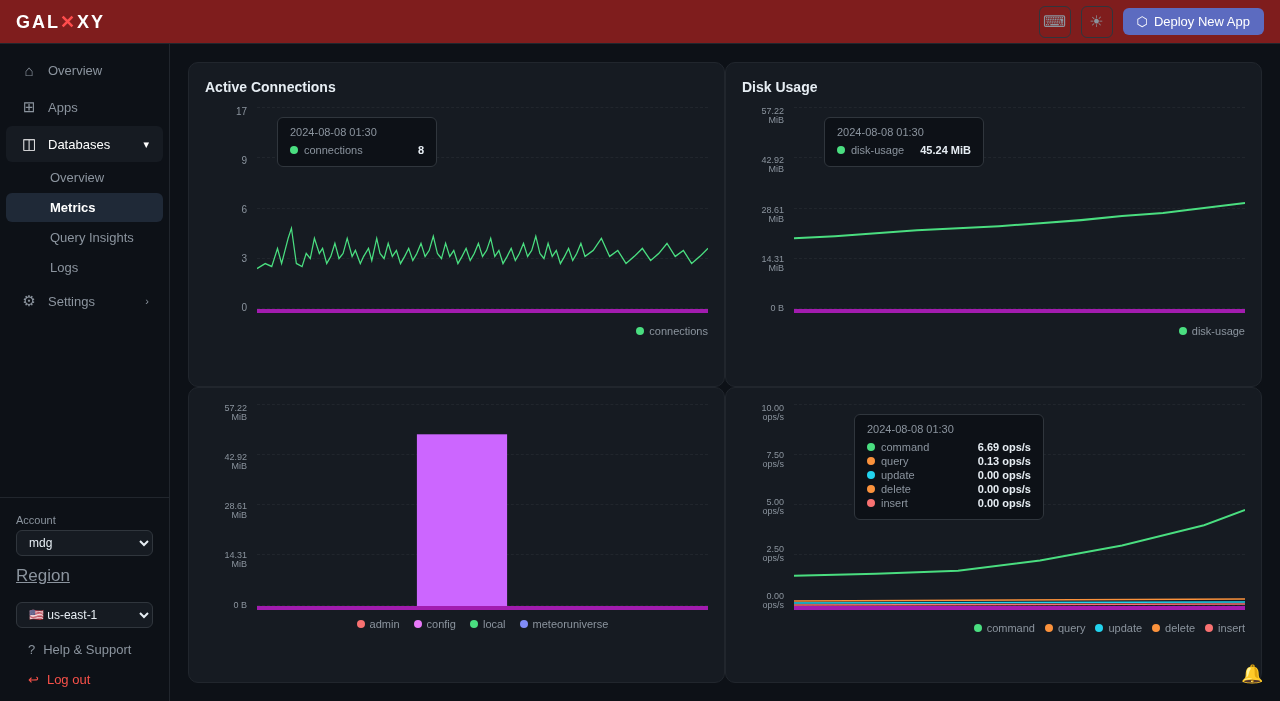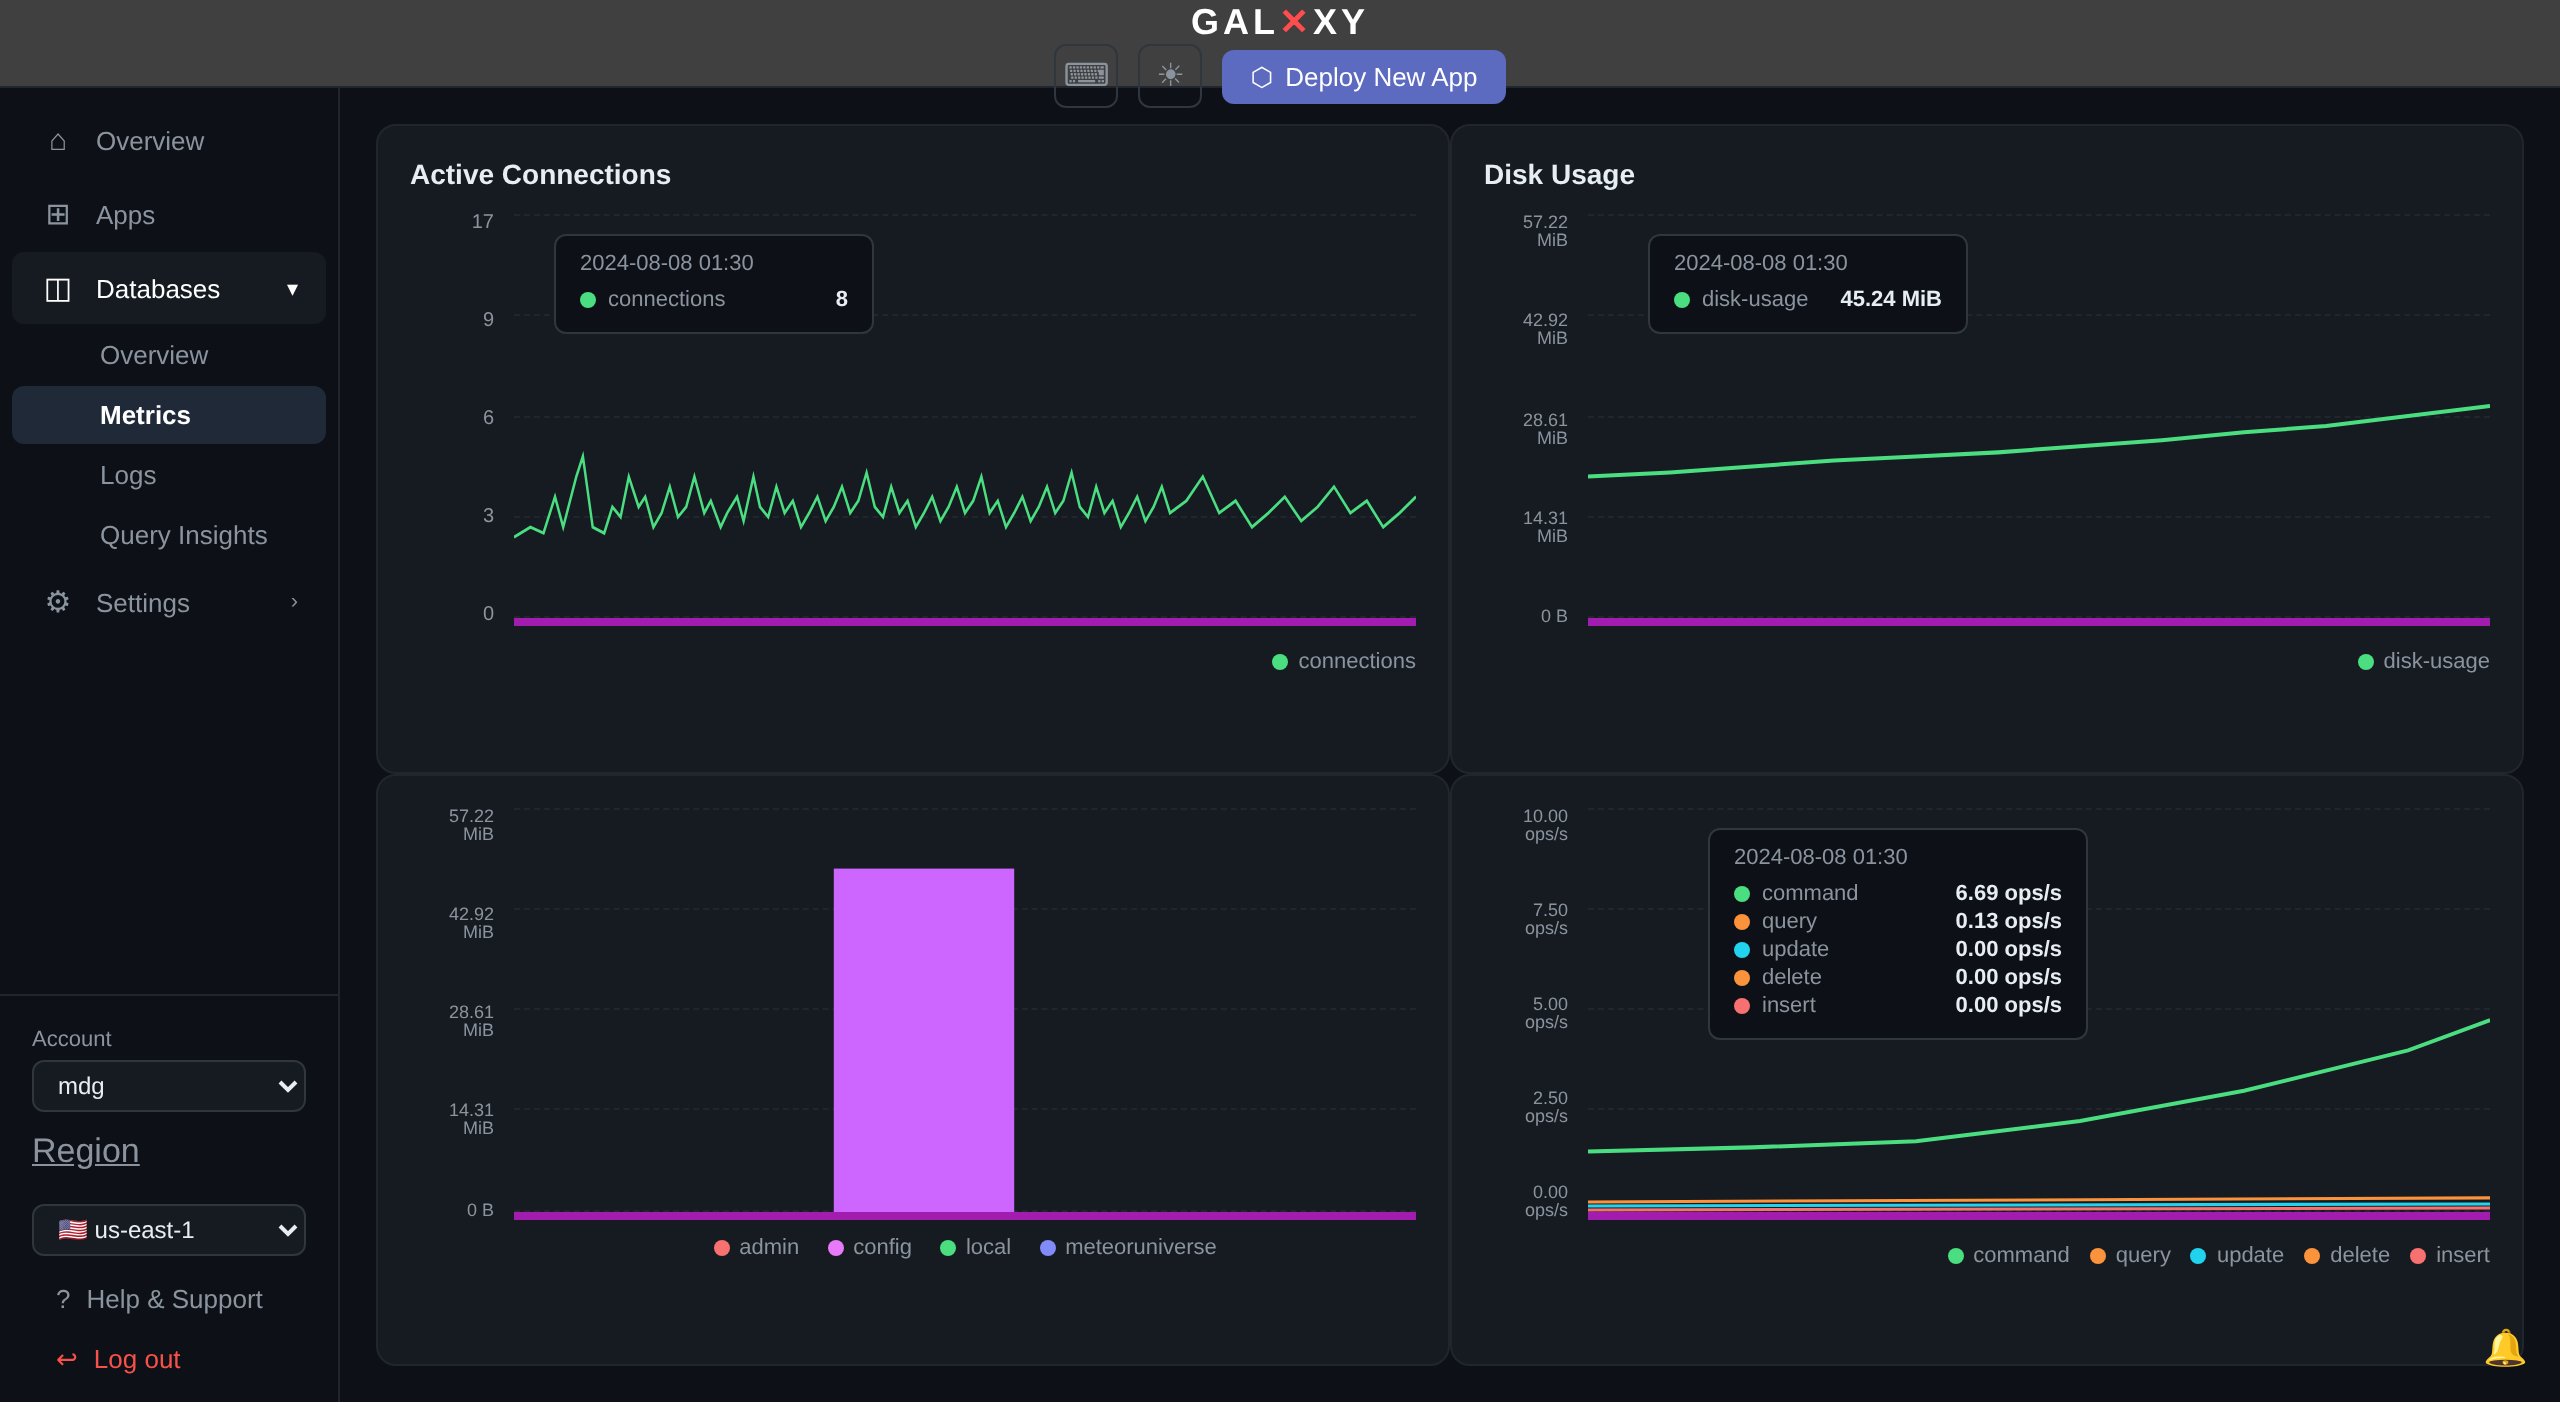--- a/index.html
+++ b/index.html
@@ -11,28 +11,27 @@
       height: 100vh;
       overflow: hidden;
       font-size: 13px;
     }
 
     
     .header {
       position: fixed;
       top: 0; left: 0; right: 0;
       height: 44px;
-      background: #404040;
+      background: #7f1d1d;
       border-bottom: 1px solid #21262d;
       display: flex;
       align-items: center;
       justify-content: space-between;
       padding: 0 16px;
       z-index: 100;
-      flex-direction: column;
     }
     .header-logo {
       font-size: 18px;
       font-weight: 800;
       letter-spacing: 2px;
       color: #fff;
     }
     .header-logo span { color: #ff4d4d; }
     .header-right {
       display: flex;
@@ -359,24 +358,24 @@
       <span class="chevron">▾</span>
     </div>
     <div class="sidebar-submenu">
       <div class="sidebar-subitem">
         <span>Overview</span>
       </div>
       <div class="sidebar-subitem active">
         <span>Metrics</span>
       </div>
       <div class="sidebar-subitem">
+        <span>Query Insights</span>
+      </div>
+      <div class="sidebar-subitem">
         <span>Logs</span>
-      </div>
-      <div class="sidebar-subitem">
-        <span>Query Insights</span>
       </div>
     </div>
     <div class="sidebar-item">
       <span class="icon">⚙</span>
       <span>Settings</span>
       <span class="chevron">›</span>
     </div>
   </div>
 
   <div class="sidebar-bottom">

